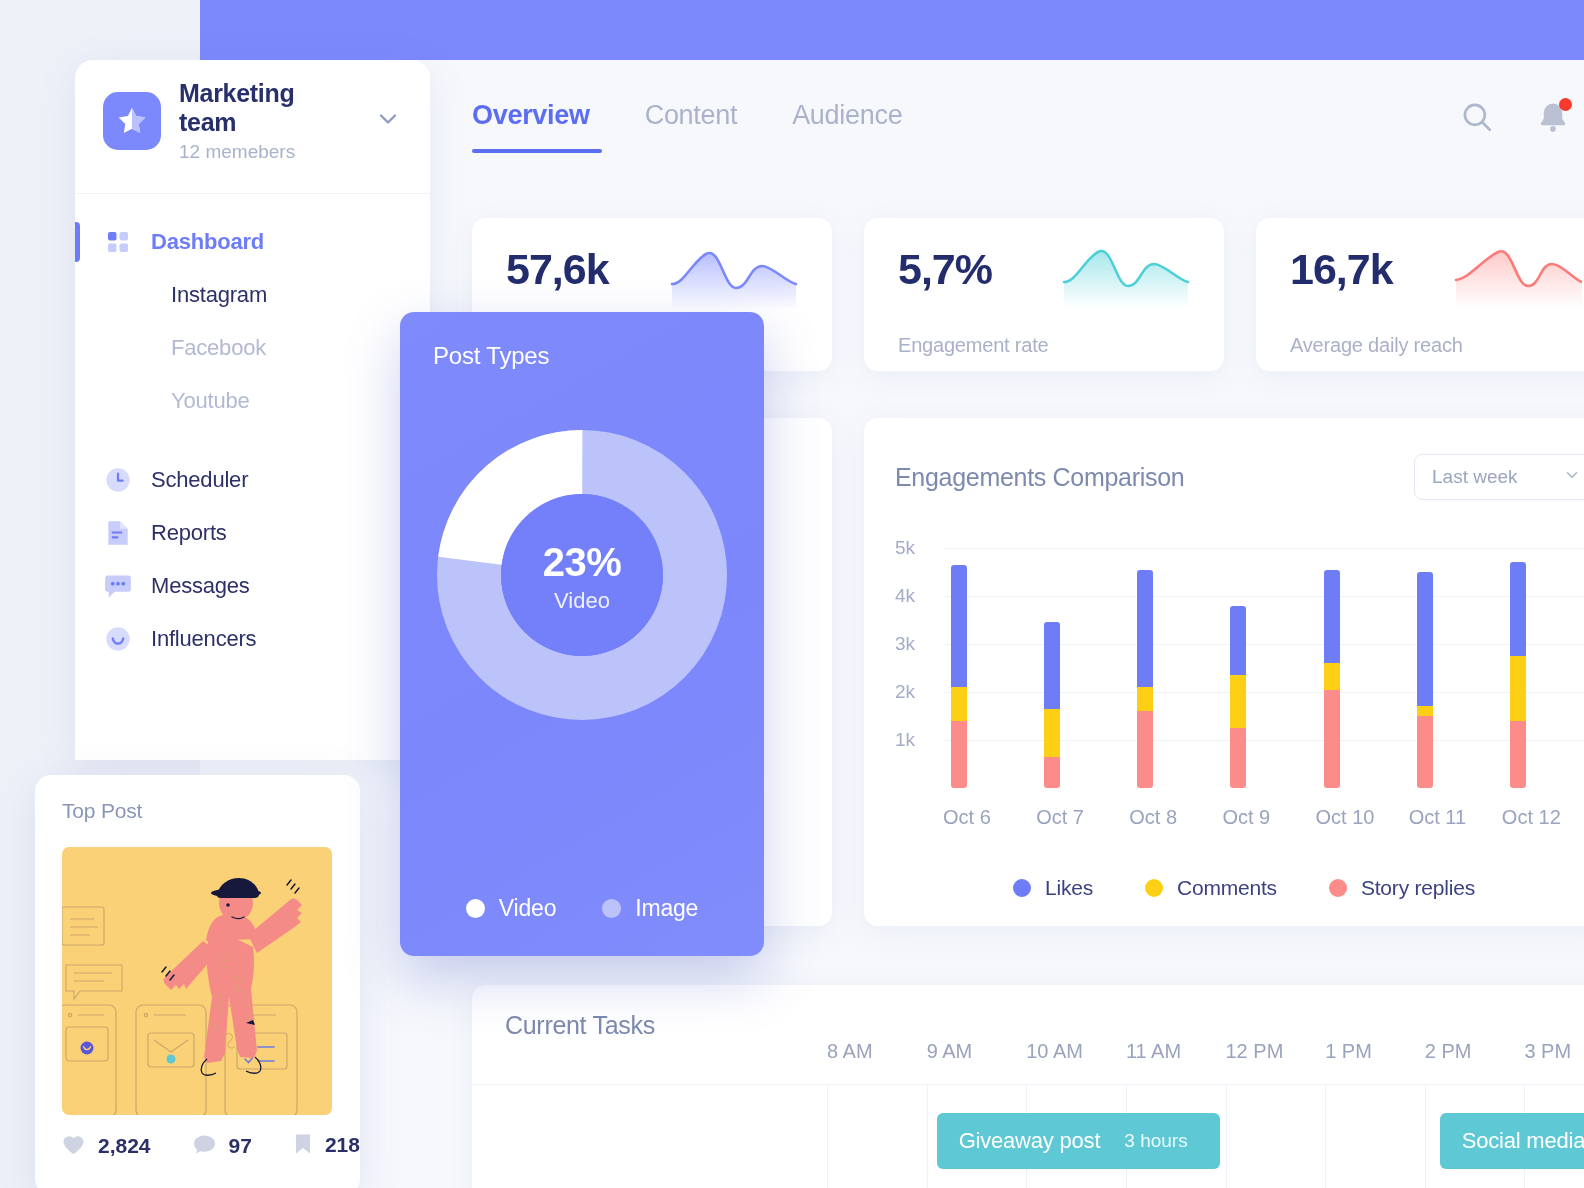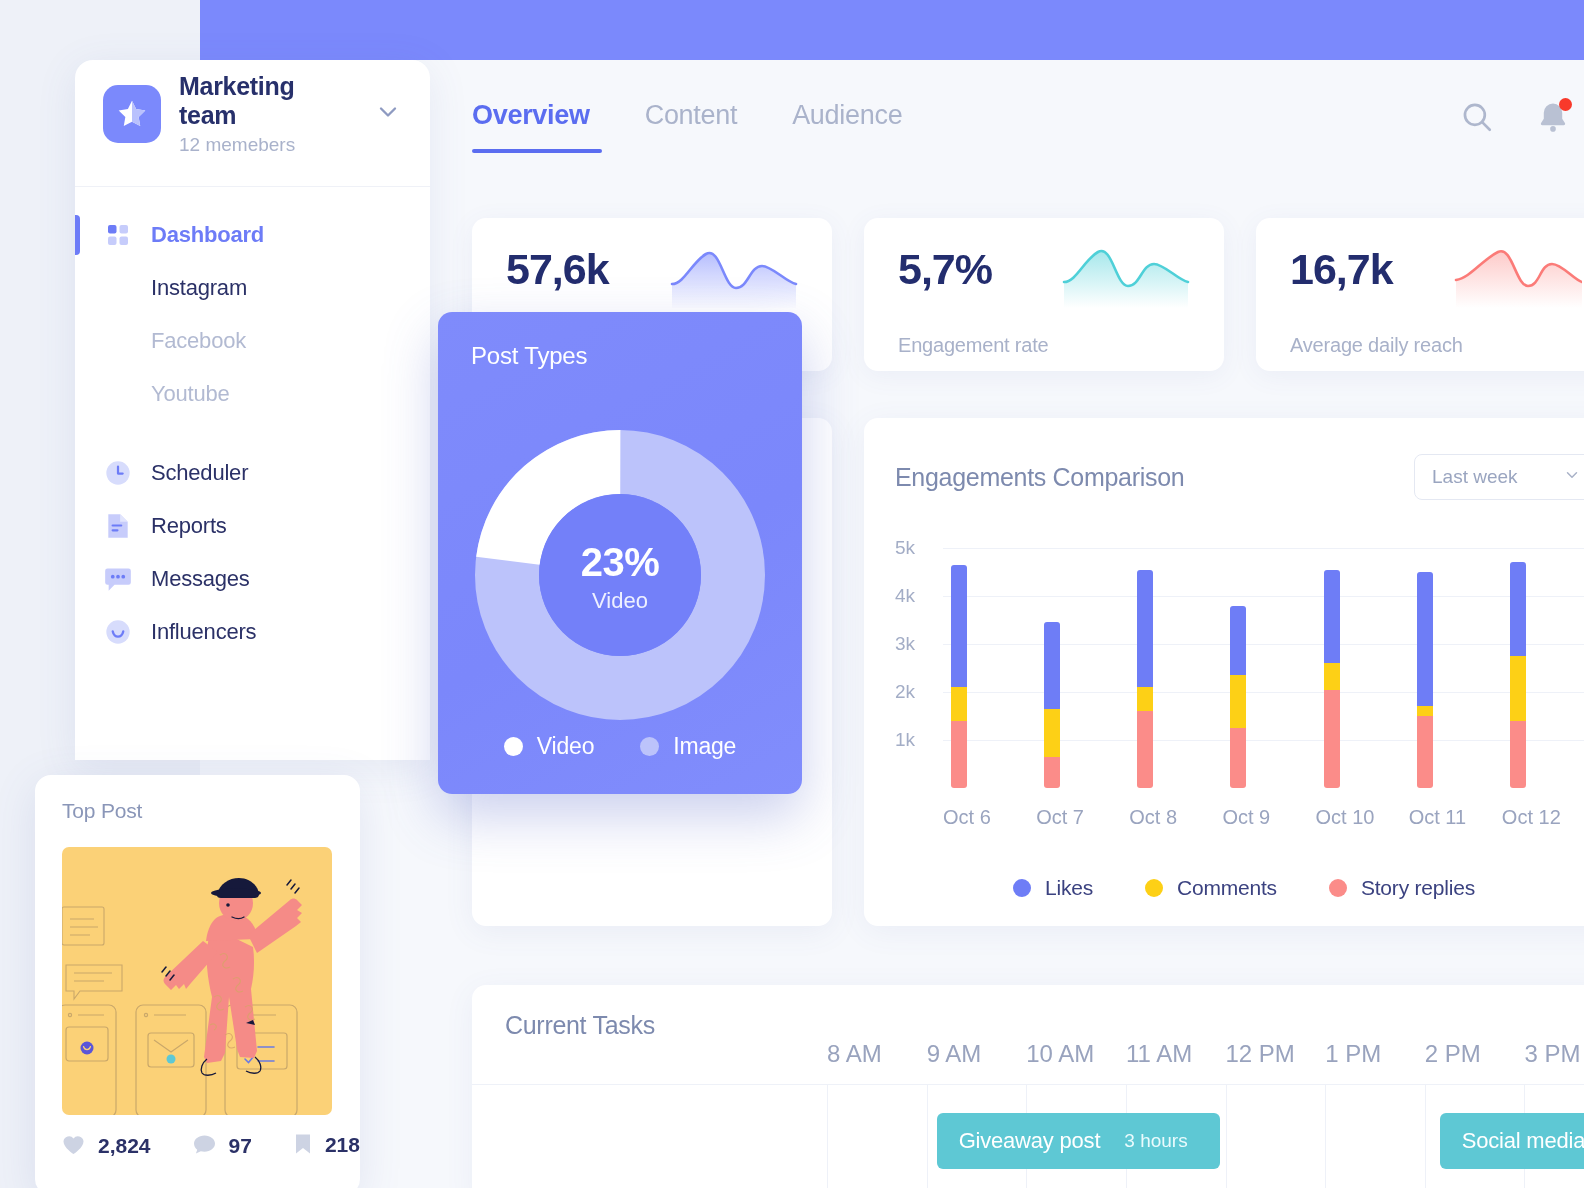--- a/index.html
+++ b/index.html
@@ -25,21 +25,21 @@
   
   .sidebar {
     position: absolute; left: 75px; top: 60px; width: 355px; height: 700px;
     background: #ffffff;
     border-radius: 18px 18px 0 0;
     box-shadow: 0 8px 40px rgba(83,100,170,0.10);
     z-index: 20;
   }
   .team-header {
     display: flex; align-items: center; gap: 18px;
-    padding: 12px 28px 30px 28px;
+    padding: 19px 28px 30px 28px;
     border-bottom: 1px solid #eff1f7;
     position: relative;
   }
   .team-logo {
     width: 58px; height: 58px; border-radius: 15px; background: #7b89fc;
     display: flex; align-items: center; justify-content: center; flex: 0 0 auto;
   }
   .team-meta { flex: 1 1 auto; min-width: 0; }
   .team-name {
     font-size: 25px; font-weight: 700; color: #27306b; letter-spacing: -.3px;
@@ -54,21 +54,21 @@
     height: 53px; padding-left: 28px; position: relative;
   }
   .nav-item .ic { width: 30px; height: 30px; flex: 0 0 auto;
     display: flex; align-items: center; justify-content: center; }
   .nav-label { font-size: 22px; color: #2b3167; font-weight: 400; letter-spacing: -.2px; }
   .nav-item.active .nav-label { color: #6d7cf7; font-weight: 700; }
   .nav-item.active::before {
     content: ""; position: absolute; left: 0; top: 6px;
     width: 5px; height: 40px; background: #6d7cf7; border-radius: 0 4px 4px 0;
   }
-  .nav-item.sub { height: 53px; padding-left: 76px; }
+  .nav-item.sub { height: 53px; padding-left: 96px; }
   .nav-item.sub .nav-label { font-size: 22px; }
   .nav-item.muted .nav-label { color: #b2bad2; }
   .nav-gap { height: 26px; }
 
   
   .top-post {
     position: absolute; left: 35px; top: 775px; width: 325px; height: 420px;
     background: #fff; border-radius: 16px;
     box-shadow: 0 10px 44px rgba(83,100,170,0.13);
     padding: 24px 27px; z-index: 30;
@@ -115,21 +115,21 @@
 
   
   .ghost-card {
     position: absolute; left: 472px; top: 418px; width: 360px; height: 508px;
     background: #fff; border-radius: 14px;
     box-shadow: 0 6px 30px rgba(83,100,170,0.08);
   }
 
   
   .post-types {
-    position: absolute; left: 438px; top: 312px; width: 364px; height: 482px;
+    position: absolute; left: 400px; top: 312px; width: 364px; height: 644px;
     background: linear-gradient(150deg,#7f8bfb 0%,#7b87fb 55%,#818dfc 100%);
     border-radius: 14px;
     box-shadow: 0 22px 54px rgba(84,98,200,0.30);
     z-index: 40;
   }
   .pt-title { font-size: 24px; color: #ffffff; padding: 30px 0 0 33px; letter-spacing: -.2px; }
   .donut-wrap { position: absolute; left: 50%; top: 118px; transform: translateX(-50%); }
   .donut-center {
     position: absolute; left: 50%; top: 50%; transform: translate(-50%,-50%);
     text-align: center; width: 200px;
@@ -183,21 +183,21 @@
   .cl-txt { font-size: 21px; color: #3b4280; letter-spacing: -.2px; }
 
   
   .tasks {
     position: absolute; left: 472px; top: 985px; width: 1152px; height: 220px;
     background: #fff; border-radius: 14px;
     box-shadow: 0 6px 30px rgba(83,100,170,0.07); overflow: hidden;
   }
   .tasks-title { font-size: 25px; color: #7d8aae; padding: 26px 0 0 33px; letter-spacing: -.3px; }
   .hours { position: absolute; left: 355px; right: 0; top: 55px; display: flex; }
-  .hr { flex: 1 1 0; font-size: 24px; color: #99a3be; }
+  .hr { flex: 1 1 0; font-size: 20px; color: #99a3be; }
   .task-row {
     position: absolute; left: 0; right: 0; top: 99px; bottom: 0;
     border-top: 1px solid #eef1f8;
   }
   .person { position: absolute; left: 33px; top: 24px; display: flex; align-items: center; gap: 19px; }
   .avatar {
     width: 56px; height: 56px; border-radius: 50%; background: #7b89fc;
     overflow: hidden; position: relative; flex: 0 0 auto;
   }
   .p-name { font-size: 24px; color: #27306b; font-weight: 600; letter-spacing: -.3px; }

